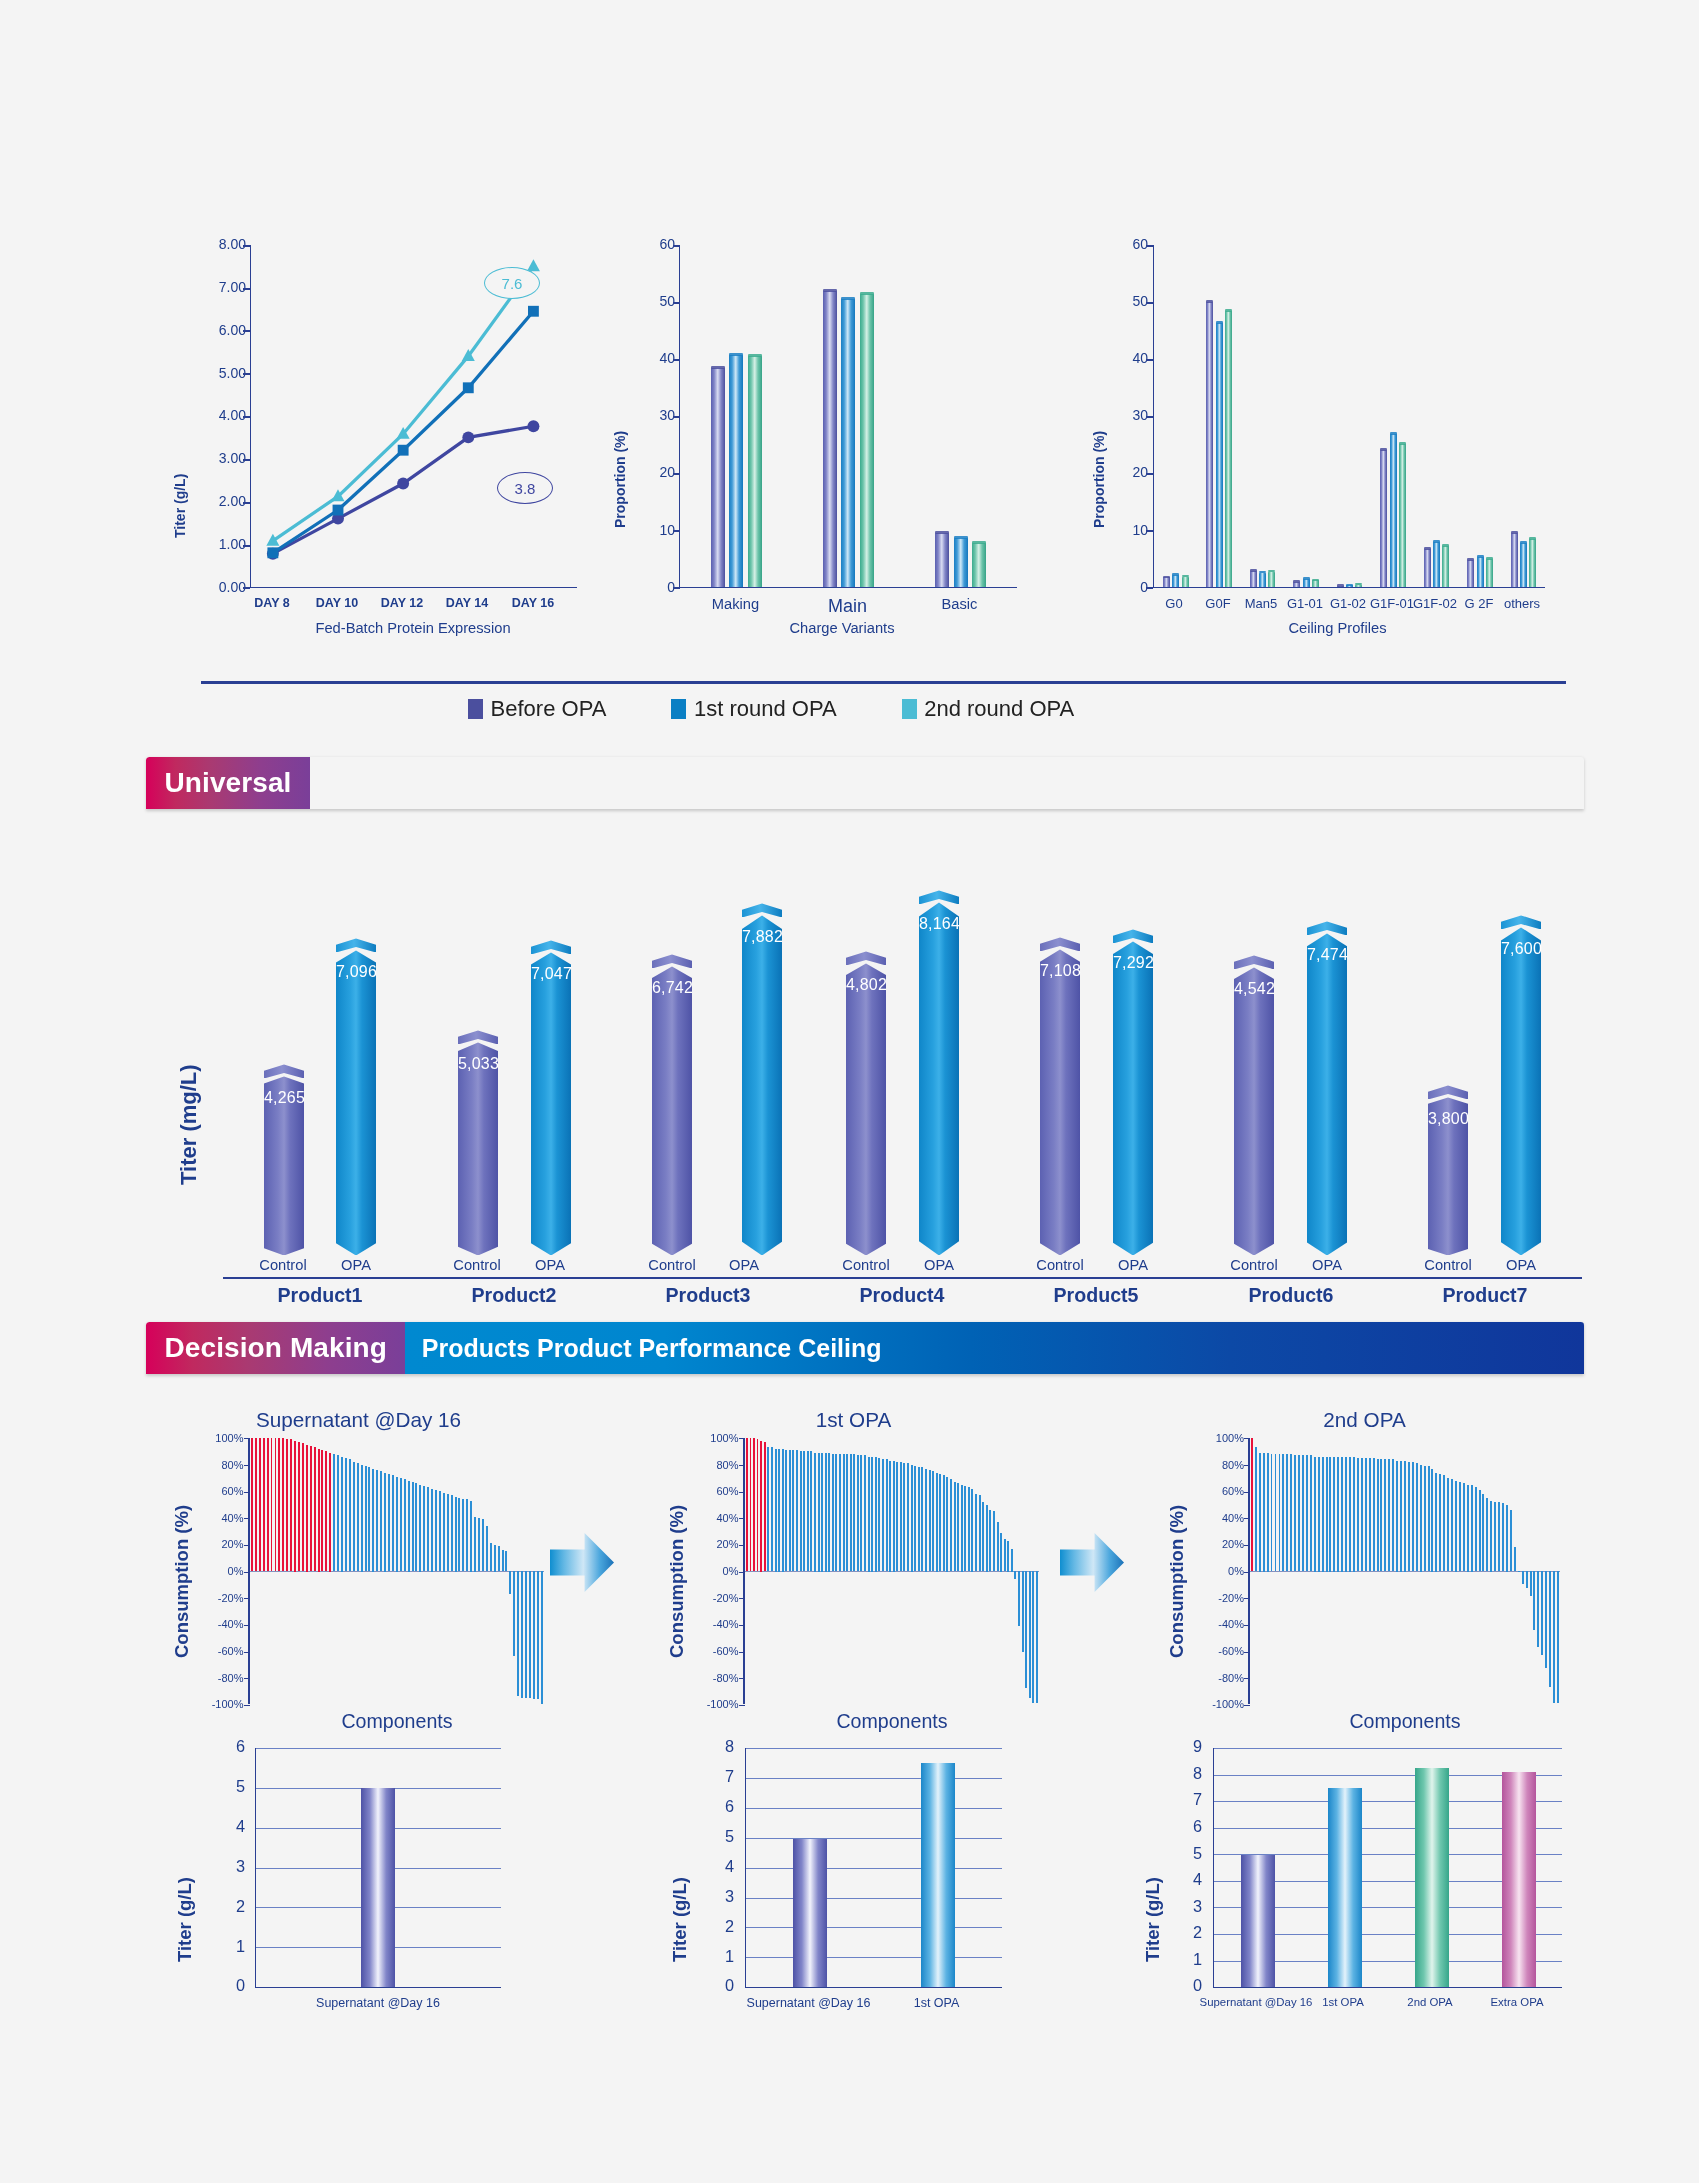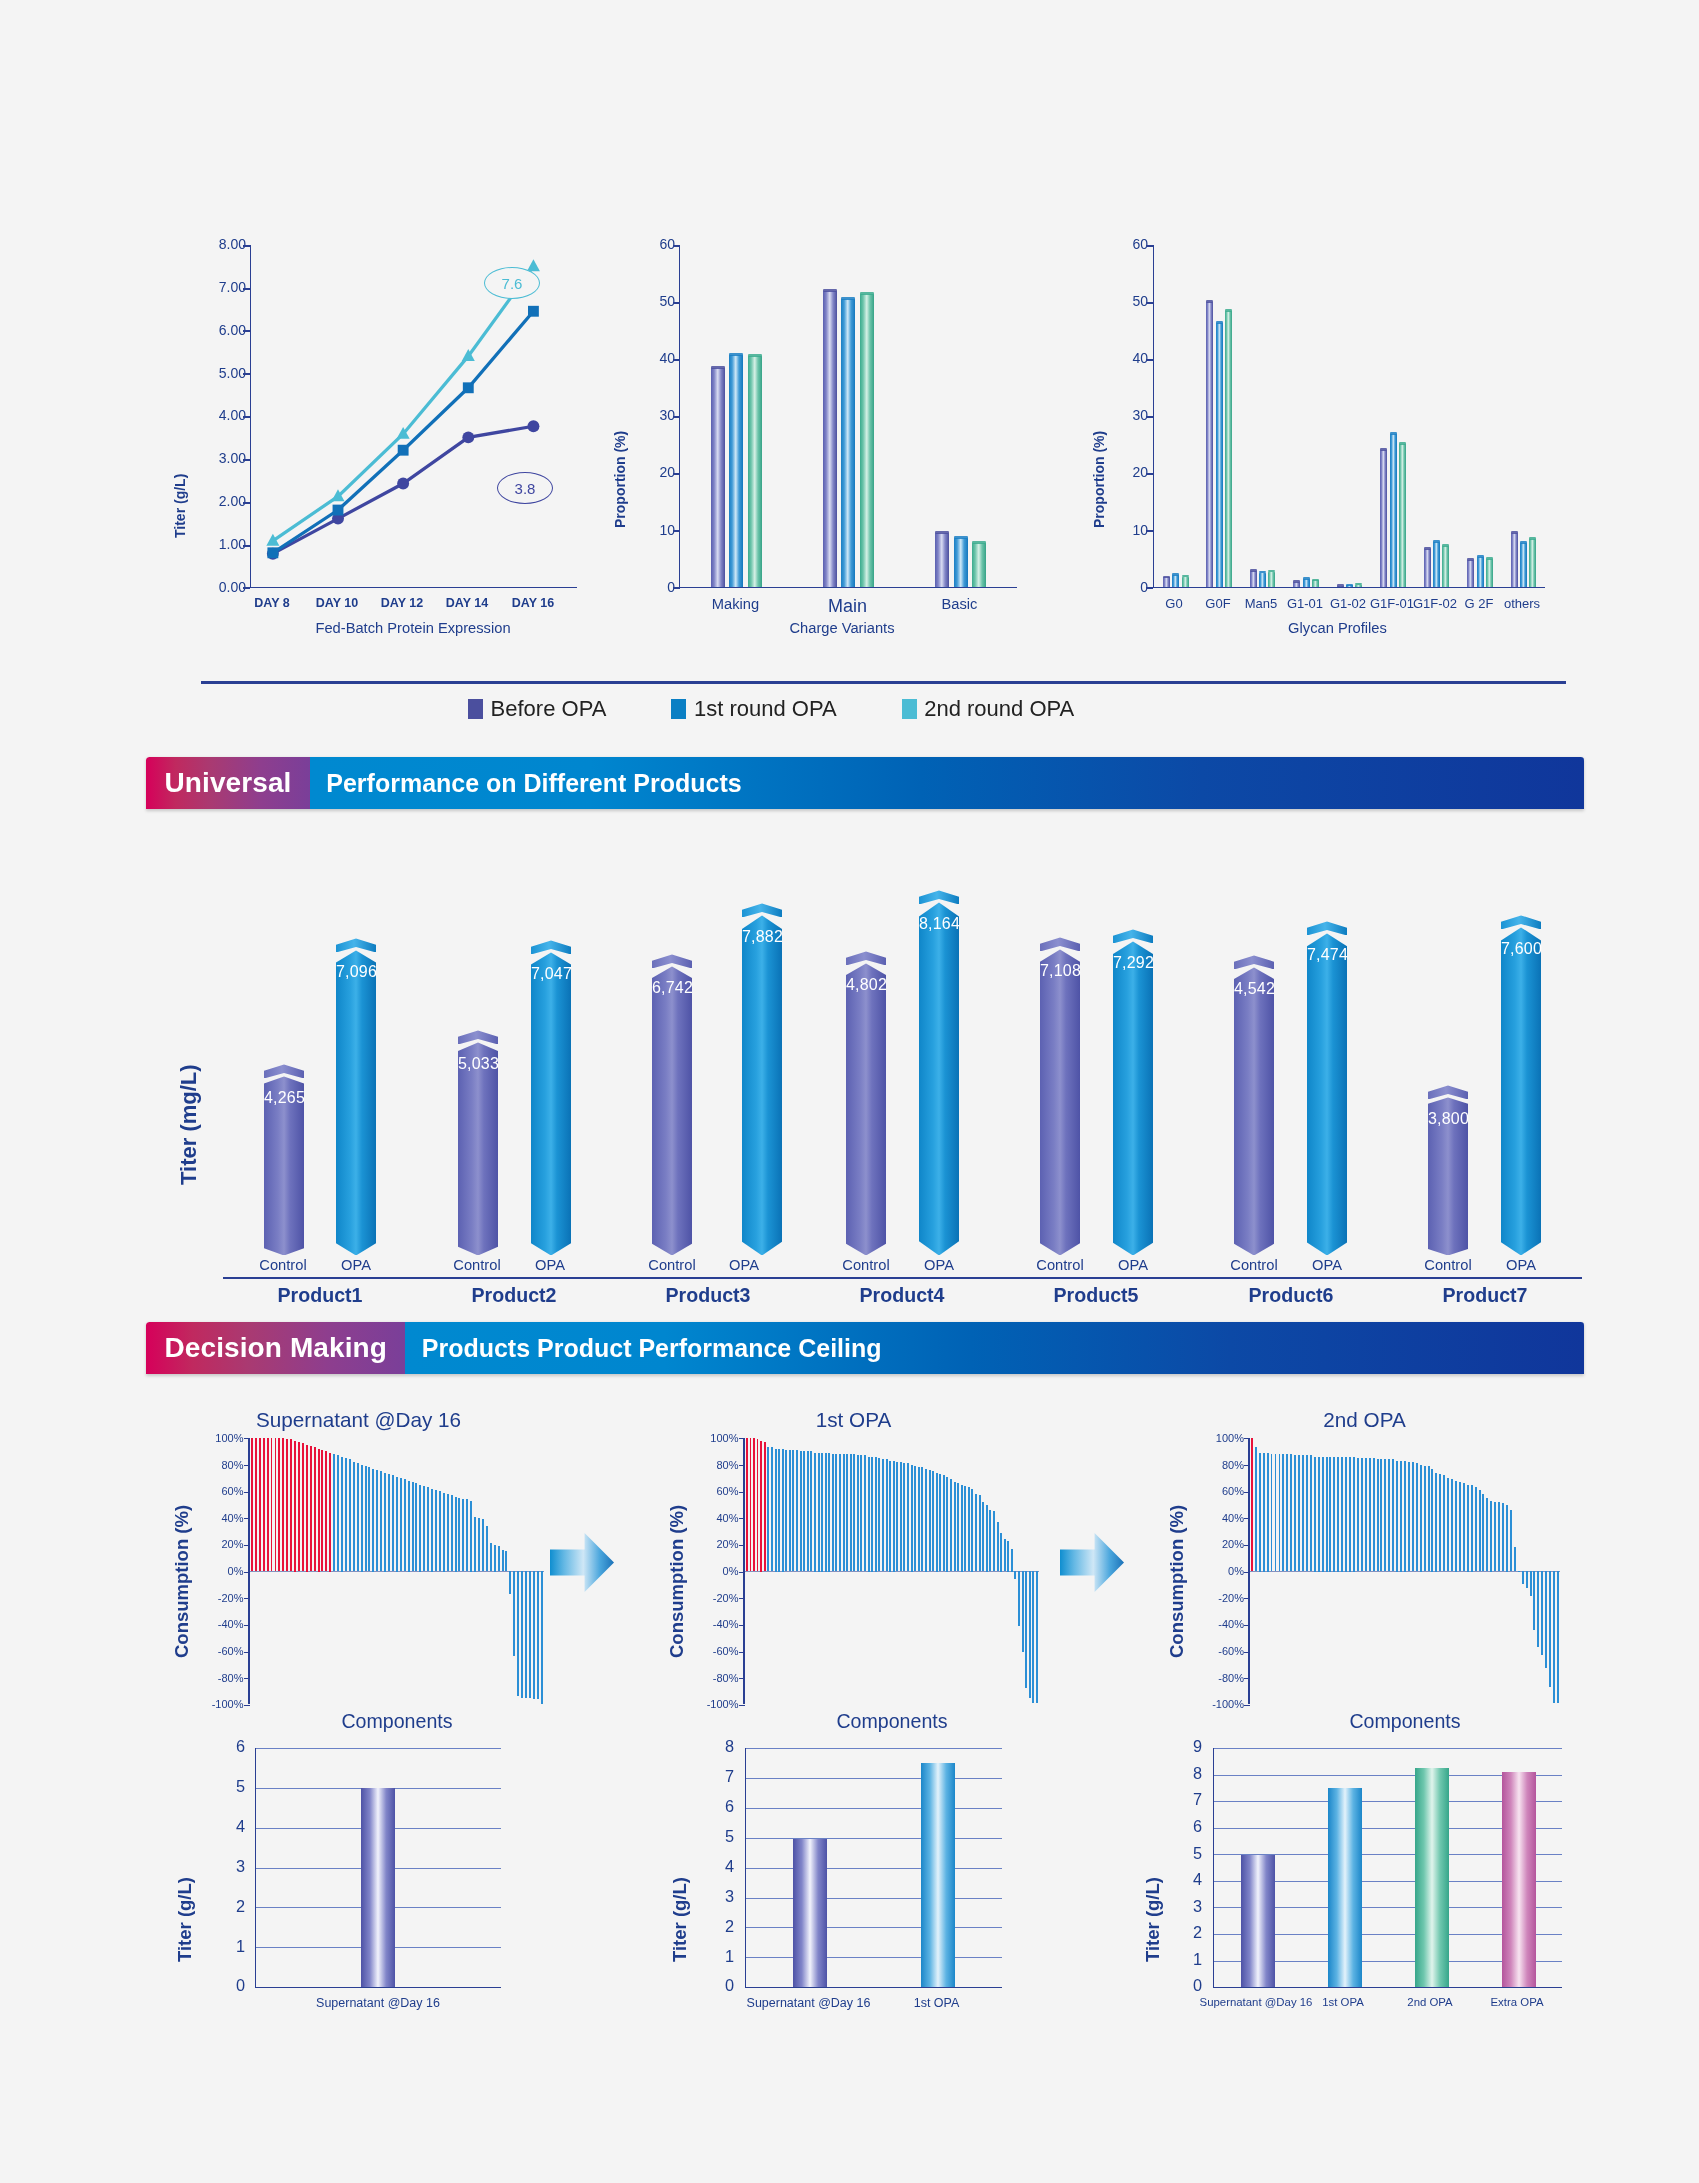--- a/index.html
+++ b/index.html
@@ -320,21 +320,21 @@
         <div class="axis-label-x" style="left:65px;top:362px;width:54px;font-size:13px;">G0</div>
         <div class="axis-label-x" style="left:109px;top:362px;width:54px;font-size:13px;">G0F</div>
         <div class="axis-label-x" style="left:152px;top:362px;width:54px;font-size:13px;">Man5</div>
         <div class="axis-label-x" style="left:196px;top:362px;width:54px;font-size:13px;">G1-01</div>
         <div class="axis-label-x" style="left:239px;top:362px;width:54px;font-size:13px;">G1-02</div>
         <div class="axis-label-x" style="left:283px;top:362px;width:54px;font-size:13px;">G1F-01</div>
         <div class="axis-label-x" style="left:326px;top:362px;width:54px;font-size:13px;">G1F-02</div>
         <div class="axis-label-x" style="left:370px;top:362px;width:54px;font-size:13px;">G 2F</div>
         <div class="axis-label-x" style="left:413px;top:362px;width:54px;font-size:13px;">others</div>
       </div>
-    <div class="axis-label-x" style="left:60px;top:386px;width:391px;font-size:14.7px;">Glycan Profiles</div>
+    <div class="axis-label-x" style="left:60px;top:386px;width:391px;font-size:14.7px;">Ceiling Profiles</div>
   </div>
 
   <div class="sep" style="left:201px;top:681px;width:1365px;height:2.7px;"></div>
 
   <div class="legend" id="legend" style="left:468px;top:696px;">
       <div class="item">
         <div class="sw" style="background:#4b4f9e;"></div>
         <div class="lb">Before OPA</div>
       </div>
       <div class="item">
@@ -342,21 +342,20 @@
         <div class="lb">1st round OPA</div>
       </div>
       <div class="item">
         <div class="sw" style="background:#4bbcd4;"></div>
         <div class="lb">2nd round OPA</div>
       </div>
     </div>
 
   <div class="banner" id="banner2" style="left:146px;top:757px;width:1438px;">
     <div class="tag" style="font-size:28px;min-width:109px;">Universal</div>
-    <div class="title" style="font-size:25px;">Performance on Different Products</div>
   </div>
 
   <div class="chart" id="c-products" style="left:163px;top:848px;width:1424px;height:468px;">
     <div class="axis-label-y" style="left:13px;top:337px;font-size:22px;">Titer (mg/L)</div>
     <div id="prod-plot" style="position:absolute;left:60px;top:5.4px;width:1359px;height:402px;">
         <div class="prism ctrl" style="left:41px;width:40px;height:191px;">
           <div class="cap"></div>
           <div class="body"></div>
           <div class="val" style="top:25px;">4,265</div>
         </div>

